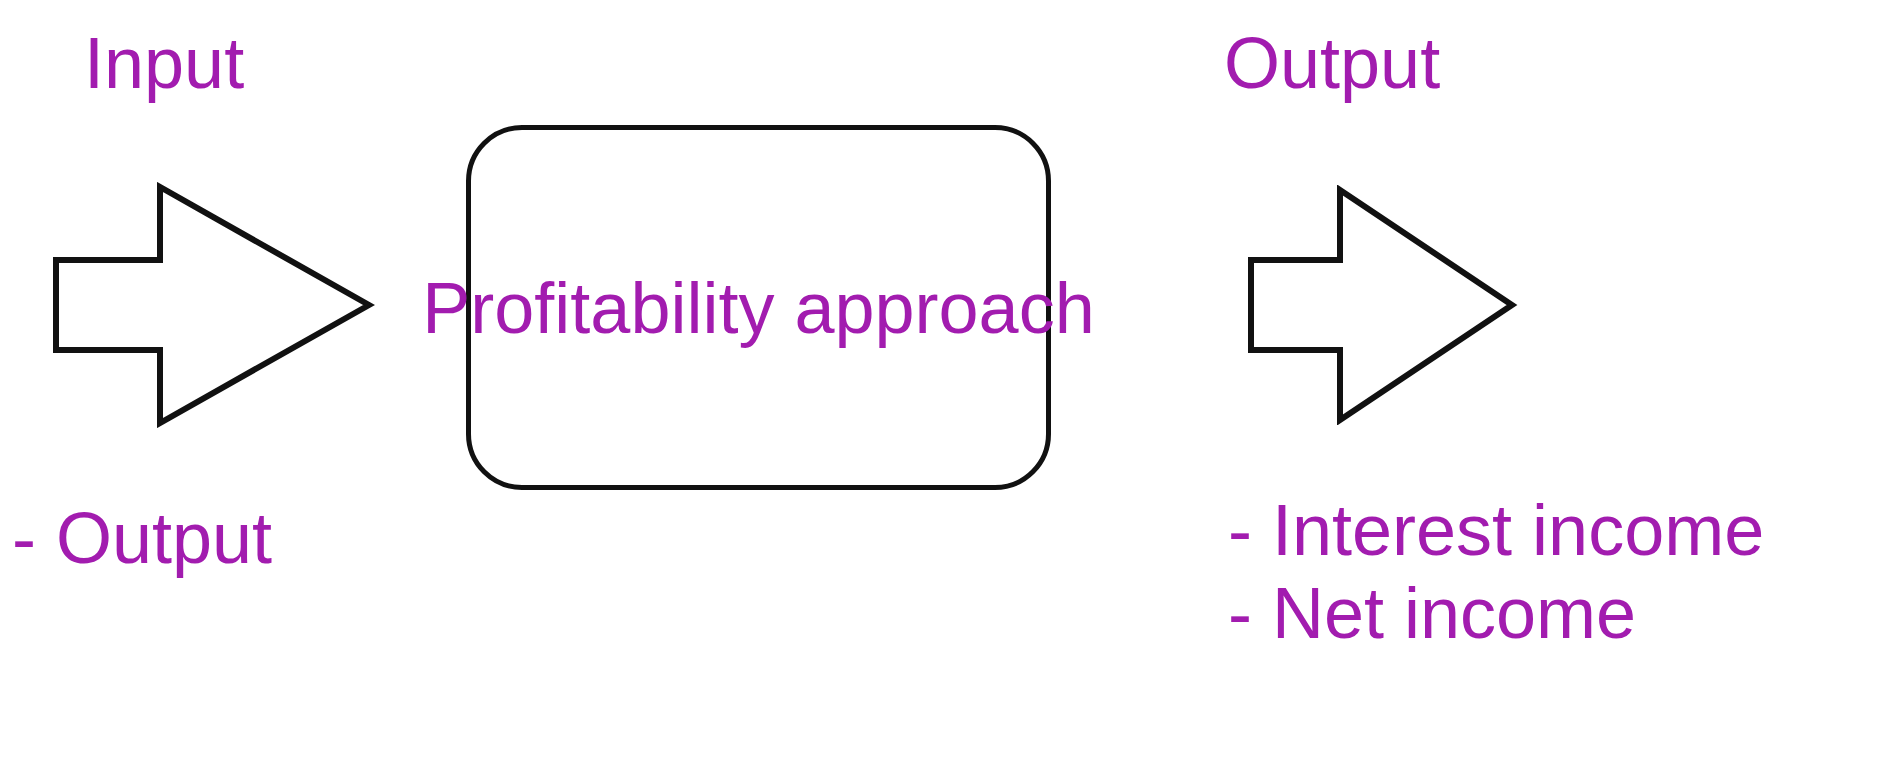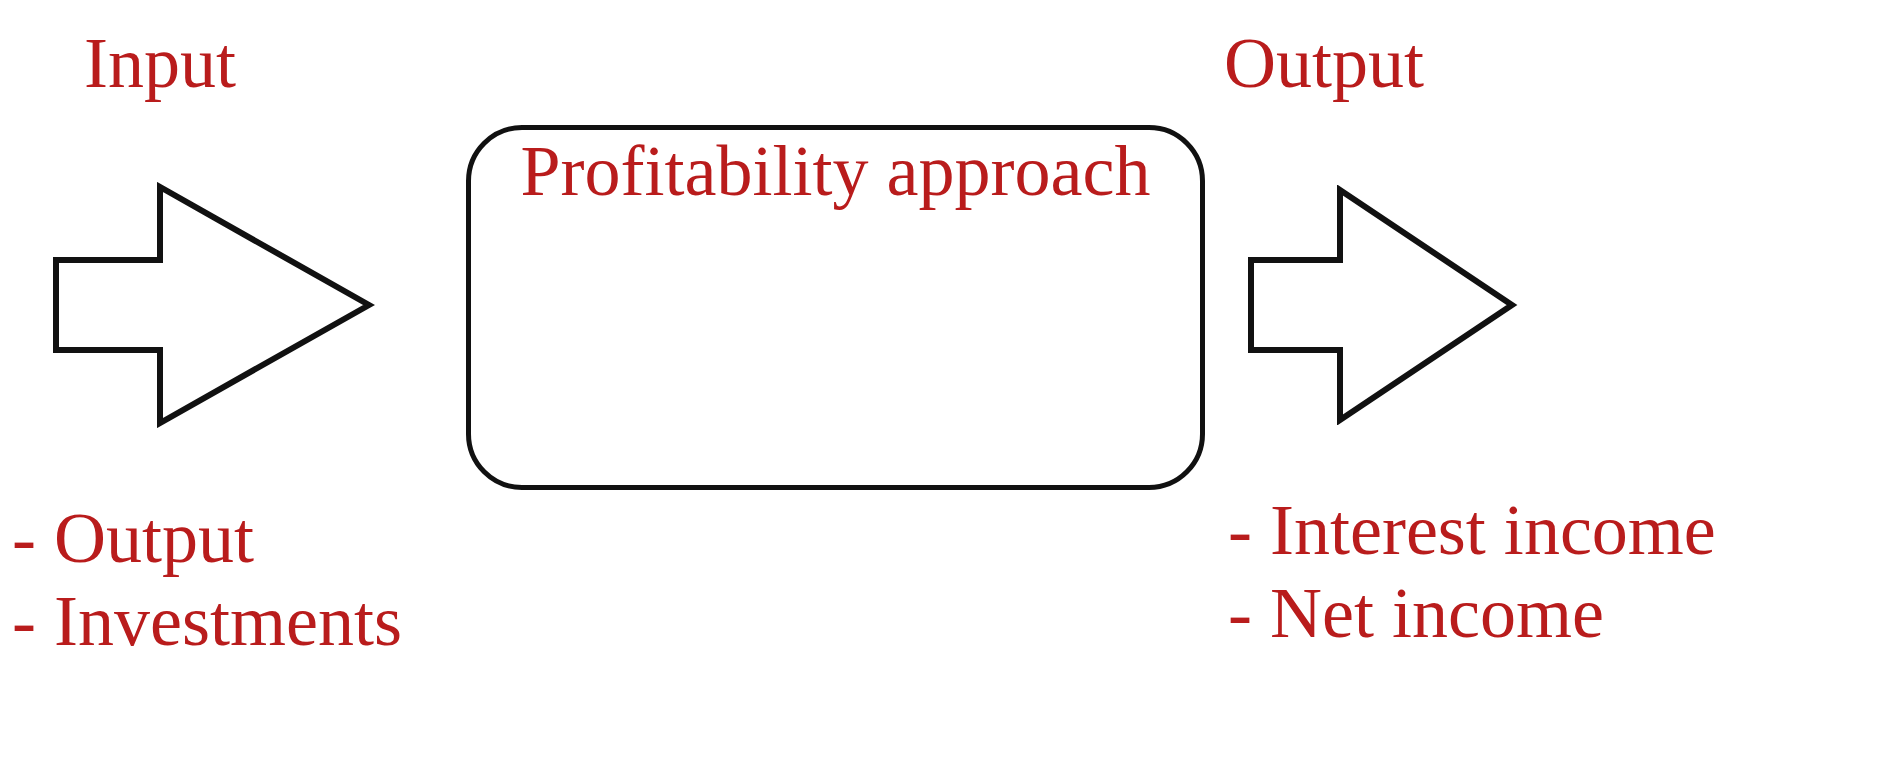--- a/index.html
+++ b/index.html
@@ -5,22 +5,22 @@
   html, body {
     margin: 0;
     padding: 0;
     background: #ffffff;
   }
   .canvas {
     position: relative;
     width: 1886px;
     height: 772px;
     background: #ffffff;
-    font-family: Liberation Serif, serif;
-    color: #b91c1c;
+    font-family: Liberation Sans, sans-serif;
+    color: #a21caf;
     overflow: hidden;
     border-radius: 17px;
   }
   .flow-label {
     position: absolute;
     font-size: 72px;
     line-height: 1.05;
     white-space: nowrap;
   }
   .input-label  { left: 84px;   top: 26px; }
@@ -33,27 +33,28 @@
     fill: #ffffff;
     stroke: #111111;
     stroke-width: 6;
     stroke-linejoin: miter;
   }
 
   .process-box {
     position: absolute;
     left: 466px;
     top: 125px;
-    width: 739px;
+    width: 585px;
     height: 365px;
     box-sizing: border-box;
     border: 5px solid #111111;
     border-radius: 56px;
     background: #ffffff;
     display: flex;
+    align-items: center;
     justify-content: center;
   }
   .process-box .box-text {
     font-size: 72px;
     white-space: nowrap;
   }
 
   .item-list {
     position: absolute;
     font-size: 72px;
@@ -79,21 +80,20 @@
   <div class="process-box">
     <span class="box-text">Profitability approach</span>
   </div>
 
   <svg class="arrow-svg output-arrow" viewBox="0 0 270 240" preserveAspectRatio="none" aria-hidden="true">
     <polygon points="3,75 92,75 92,5 264,120 92,235 92,165 3,165"></polygon>
   </svg>
 
   <div class="item-list input-list">
     <div class="list-item">- Output</div>
-    <div class="list-item">- Investments</div>
   </div>
 
   <div class="item-list output-list">
     <div class="list-item">- Interest income</div>
     <div class="list-item">- Net income</div>
   </div>
 
 </div>
 
 </body></html>

